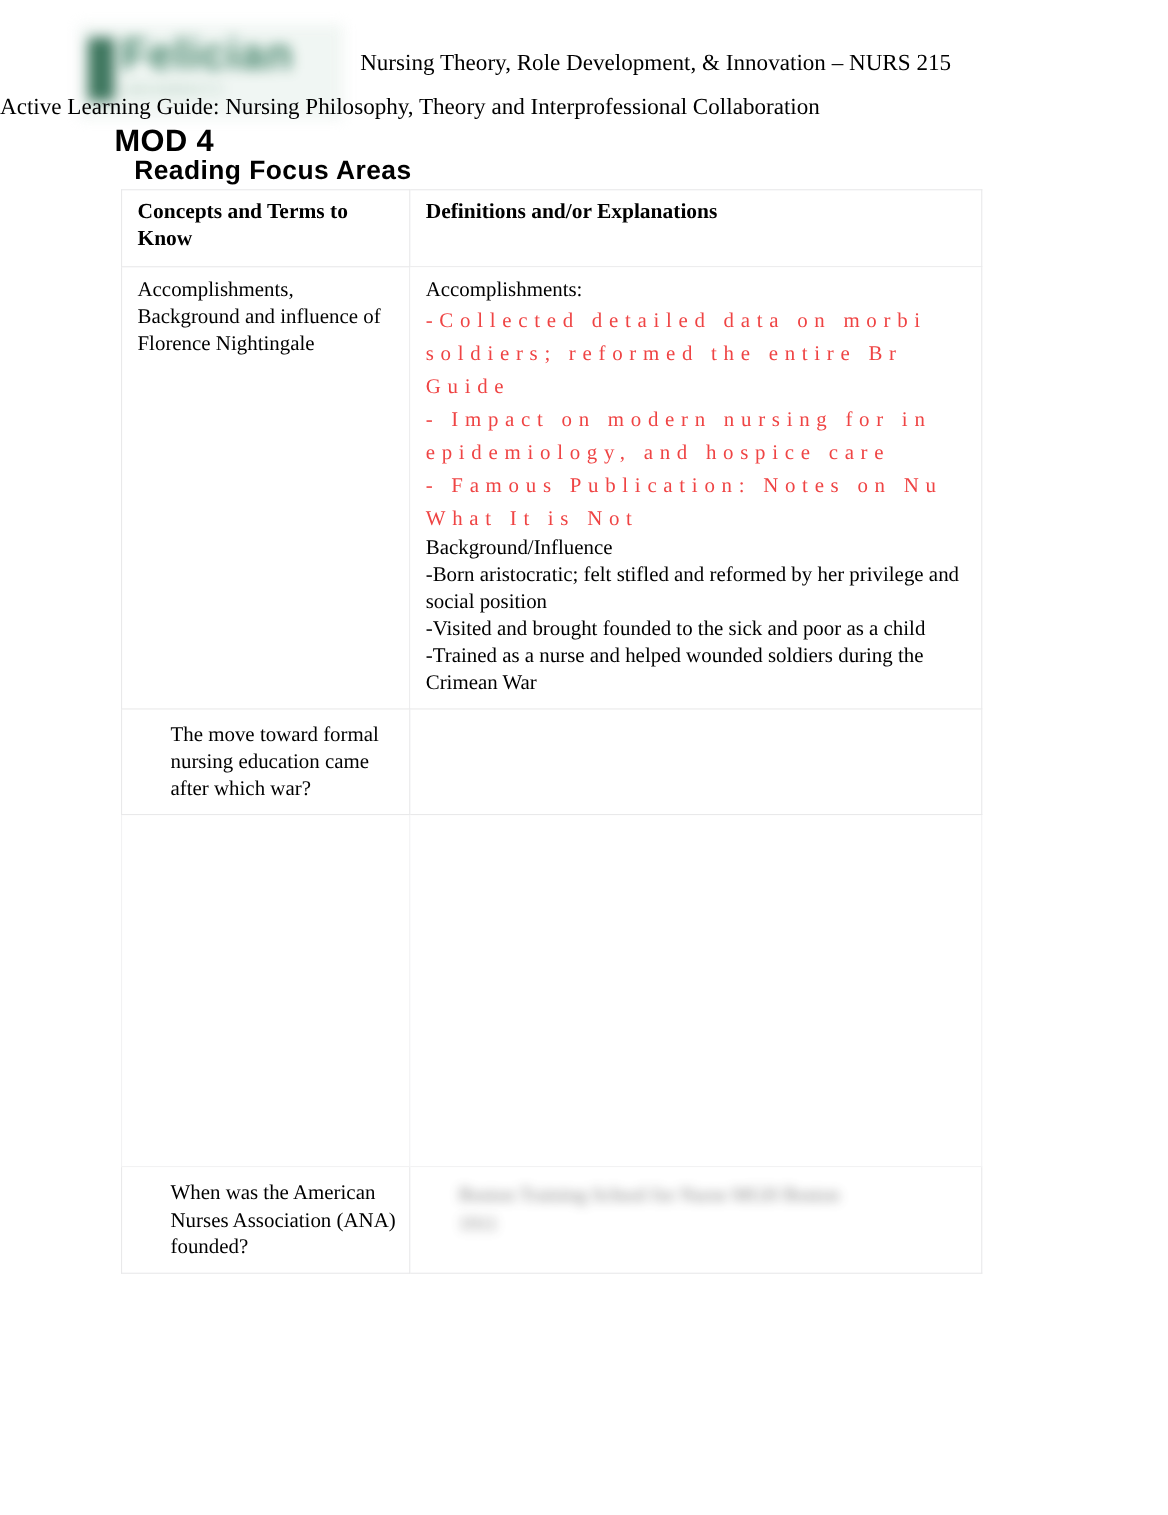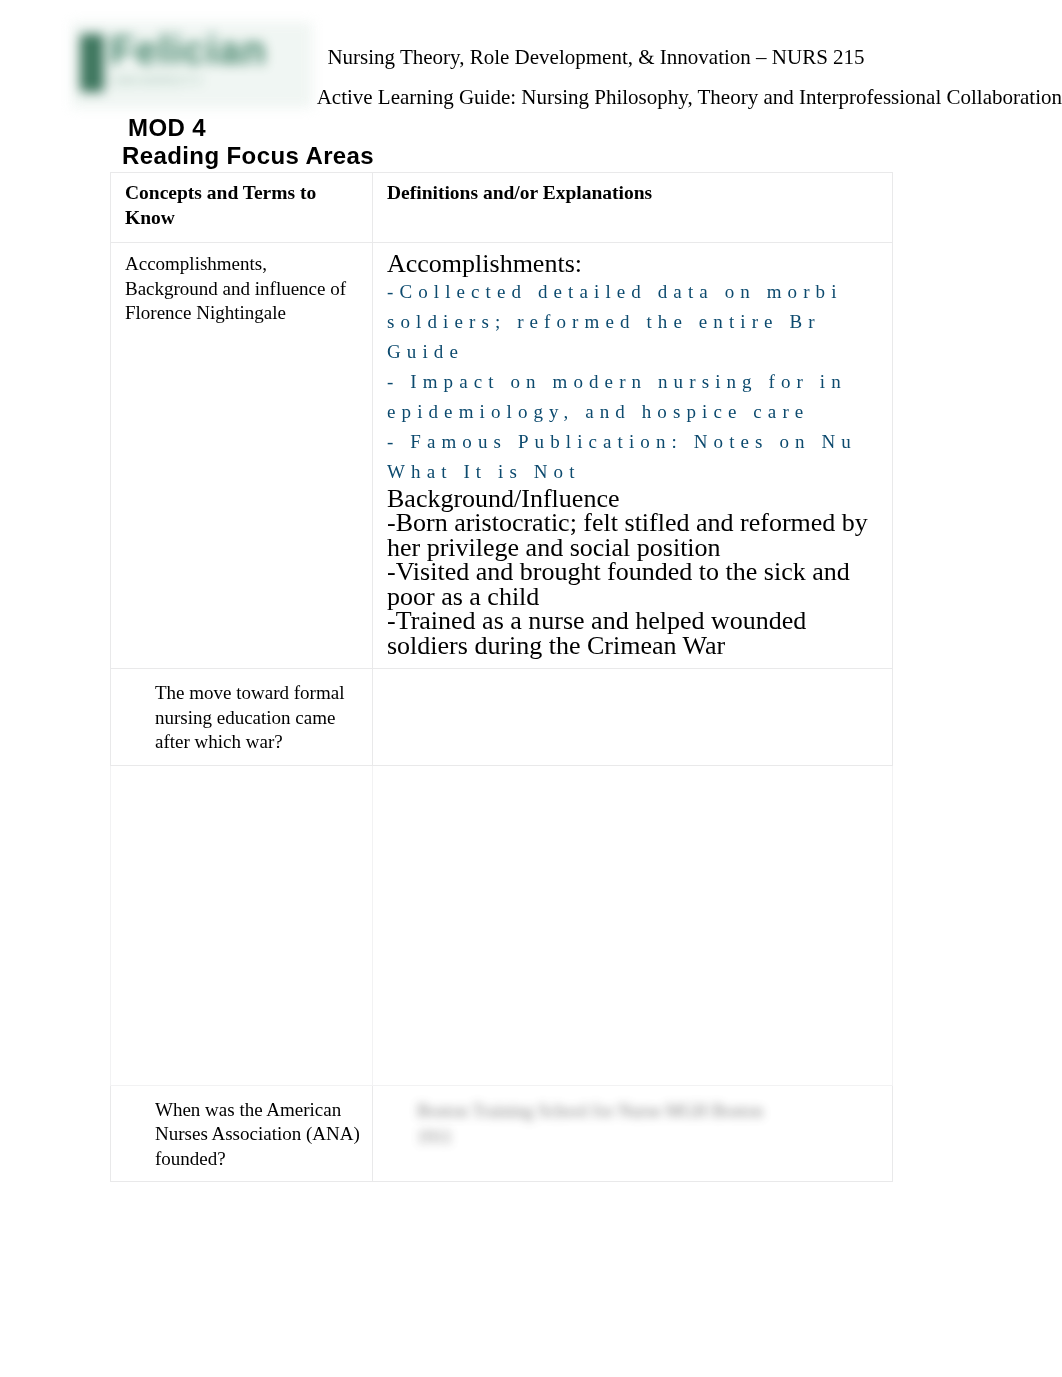--- a/index.html
+++ b/index.html
@@ -98,34 +98,34 @@
     box-sizing: border-box;
     font-size: 21px;
     line-height: 26px;
     white-space: nowrap;
   }
   .guide-line {
     position: absolute;
     left: 0;
     top: 84px;
     width: 1062px;
-    text-align: right;
+    text-align: left;
     font-size: 21px;
     line-height: 26px;
     white-space: nowrap;
   }
 
   
   .mod-title {
     position: absolute;
-    left: 128px;
+    left: 104px;
     top: 114px;
     font-family: "Liberation Sans", sans-serif;
     font-weight: bold;
-    font-size: 24px;
+    font-size: 28px;
     line-height: 28px;
     letter-spacing: 0.4px;
   }
   .section-title {
     position: absolute;
     left: 122px;
     top: 142px;
     font-family: "Liberation Sans", sans-serif;
     font-weight: bold;
     font-size: 24px;
@@ -167,26 +167,26 @@
   
   .cell-overflow {
     position: relative;
   }
 
   .stretched {
     font-size: 19px;
     line-height: 30px;
     letter-spacing: 6.1px;
     white-space: nowrap;
-    color: #0c4a6e;
+    color: #ef4444;
     width: 660px;
   }
 
   .plain-block {
-    font-size: 26px;
+    font-size: 19px;
     line-height: 24.5px;
   }
 
   
   .blurred {
     filter: blur(4.2px);
     color: #3c3c3c;
     opacity: 0.82;
     font-size: 18px;
     line-height: 26px;

